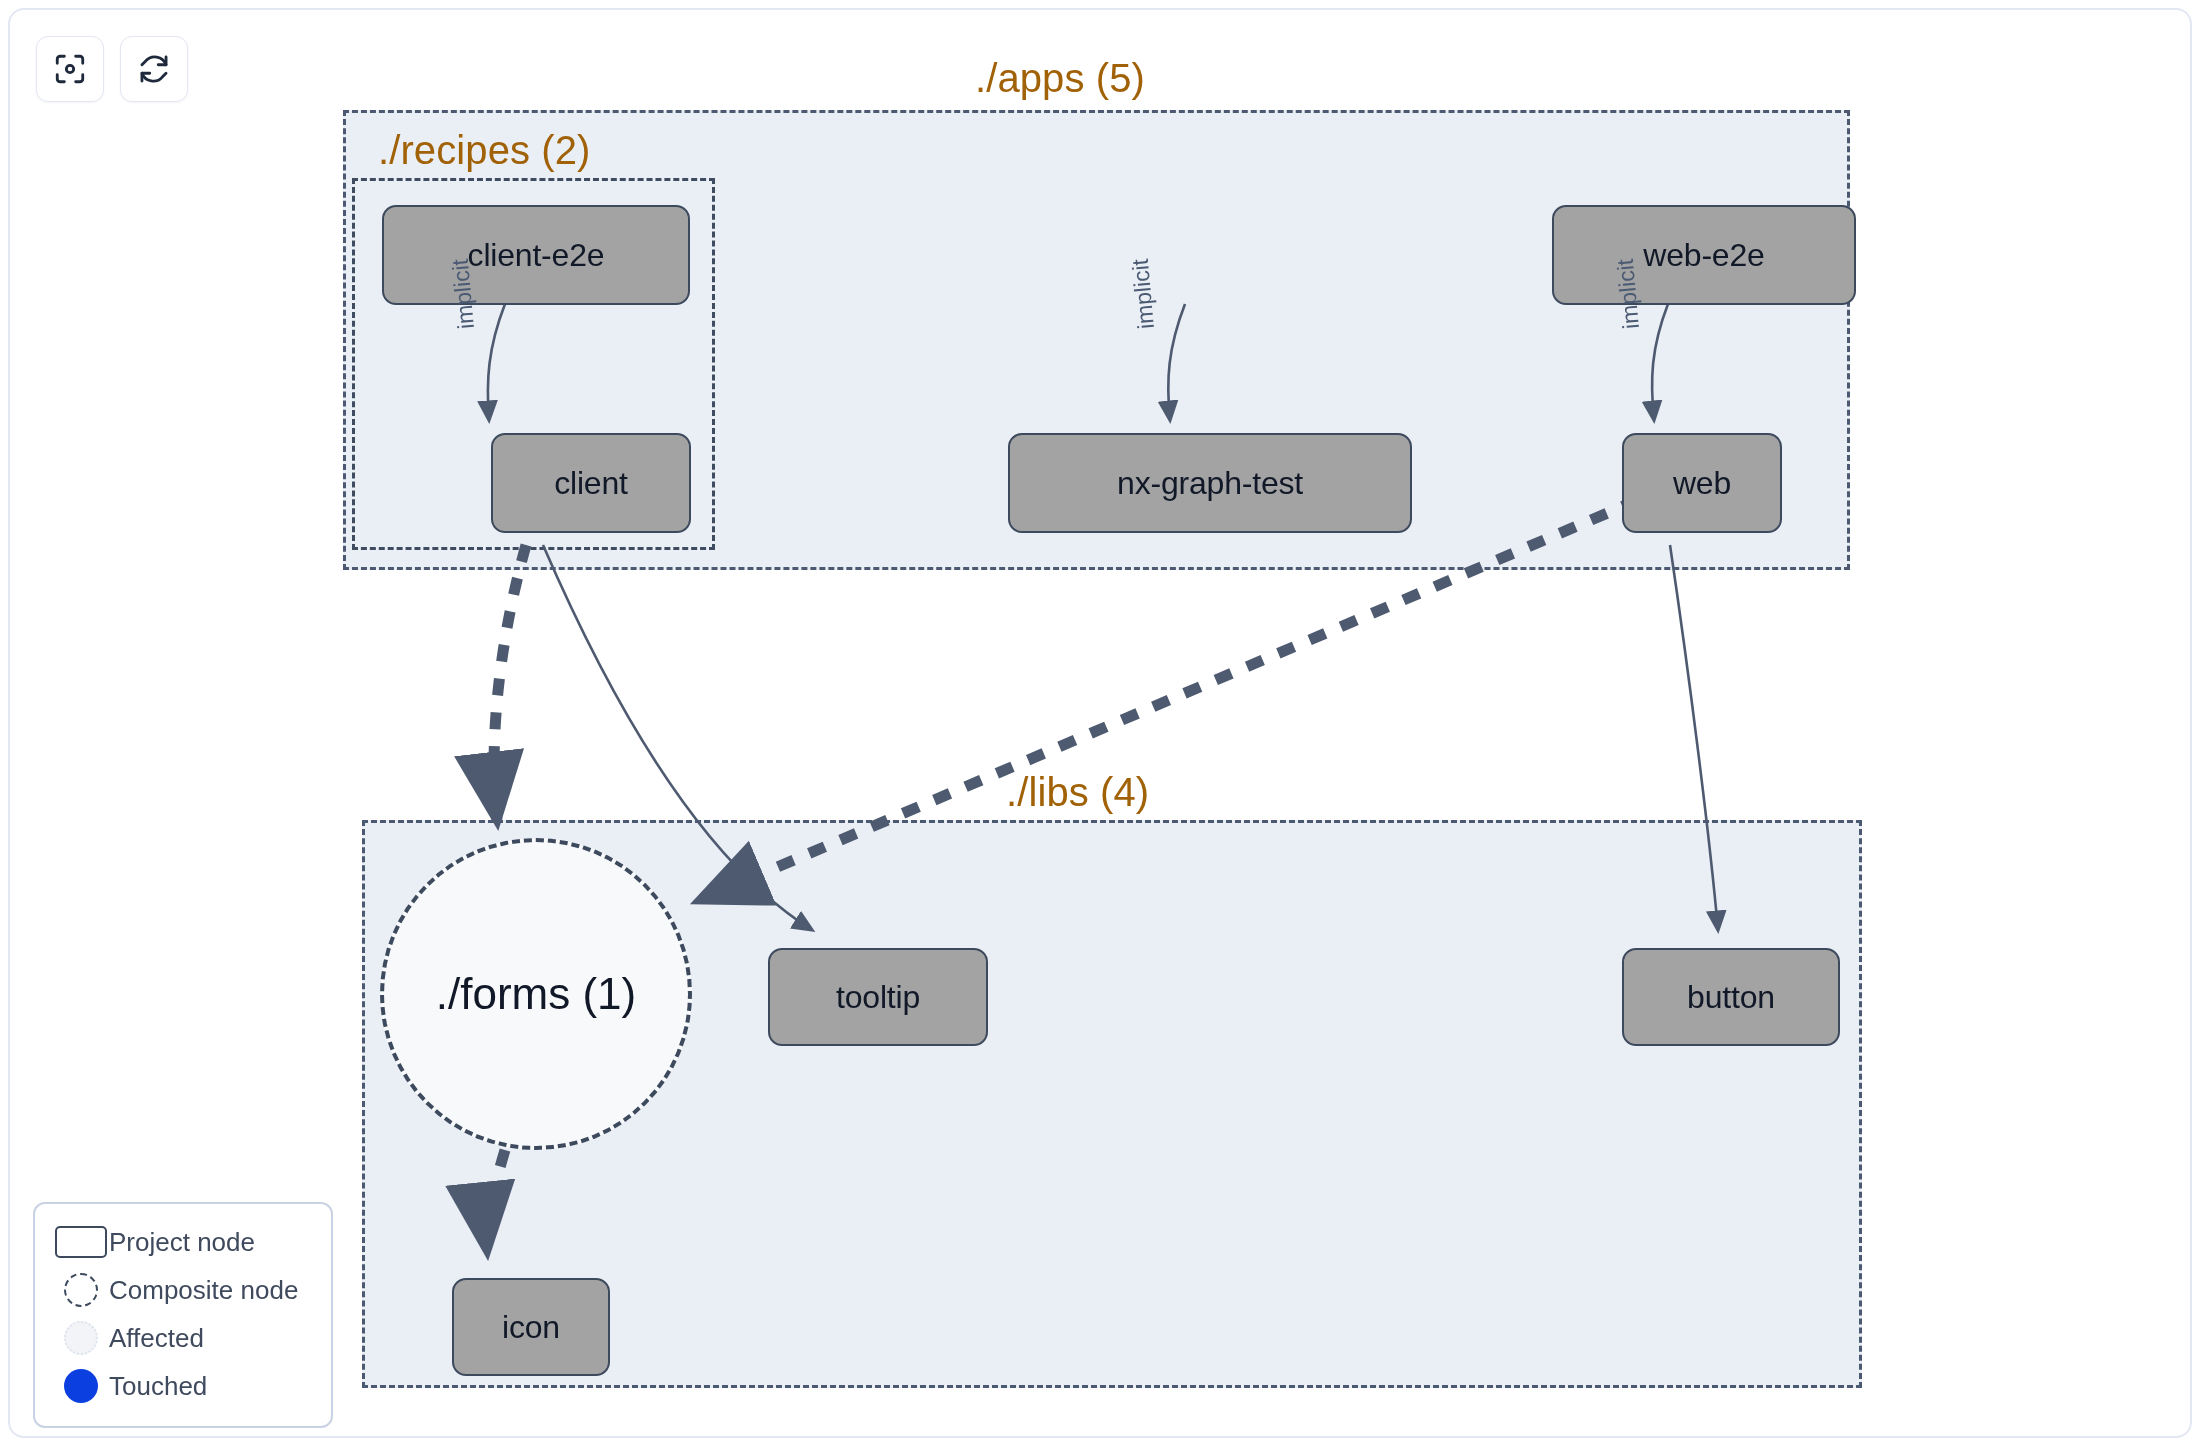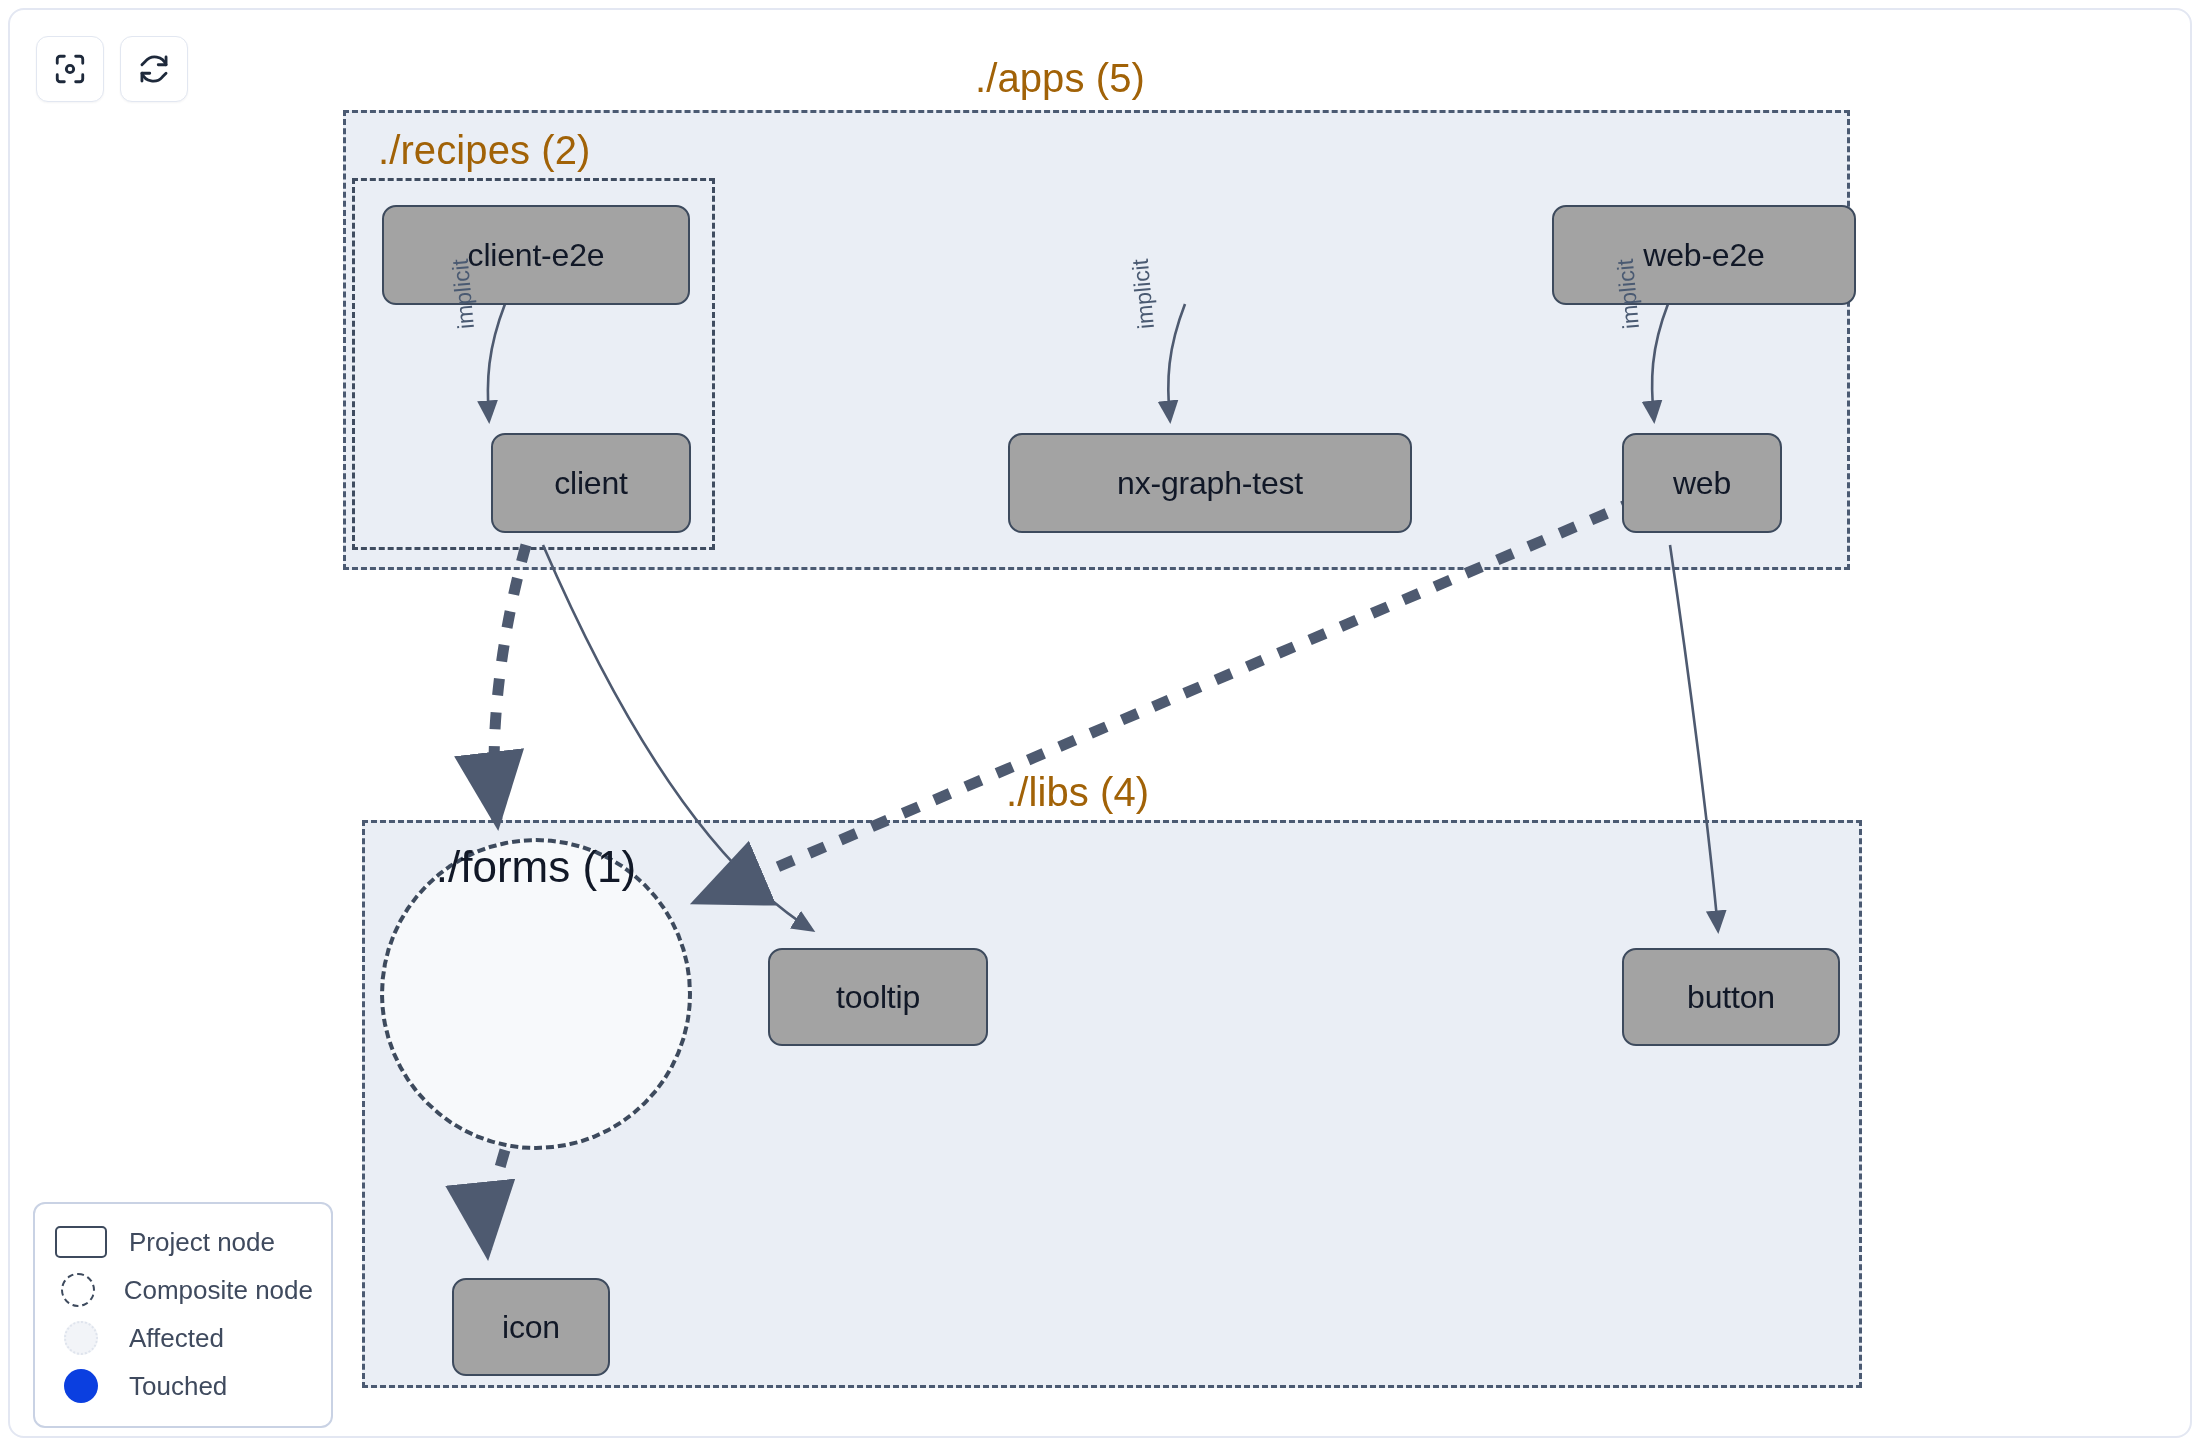--- a/index.html
+++ b/index.html
@@ -86,20 +86,21 @@
     color: #111827;
     white-space: nowrap;
     letter-spacing: -.2px;
   }
   .node-composite {
     position: absolute;
     background: #f7f9fb;
     border: 4px dashed #3d4a5d;
     border-radius: 50%;
     display: flex;
+    align-items: center;
     justify-content: center;
     z-index: 25;
     cursor: pointer;
     font-size: 44px;
     color: #111827;
     white-space: nowrap;
   }
   
   .edge-label {
     position: absolute;
@@ -118,21 +119,20 @@
     background: #ffffff;
     border: 2px solid #c9d2e4;
     border-radius: 12px;
     padding: 14px 18px 16px 18px;
     z-index: 70;
   }
   .legend-row {
     display: flex;
     align-items: center;
     height: 48px;
-    gap: 20px;
   }
   .legend-text {
     font-size: 26px;
     color: #3f4a5e;
     white-space: nowrap;
   }
   .lg-sym { width: 56px; display:flex; align-items:center; justify-content:center; }
   .sym-rect {
     width: 52px; height: 32px;
     border: 2.5px solid #3d4a5d;

